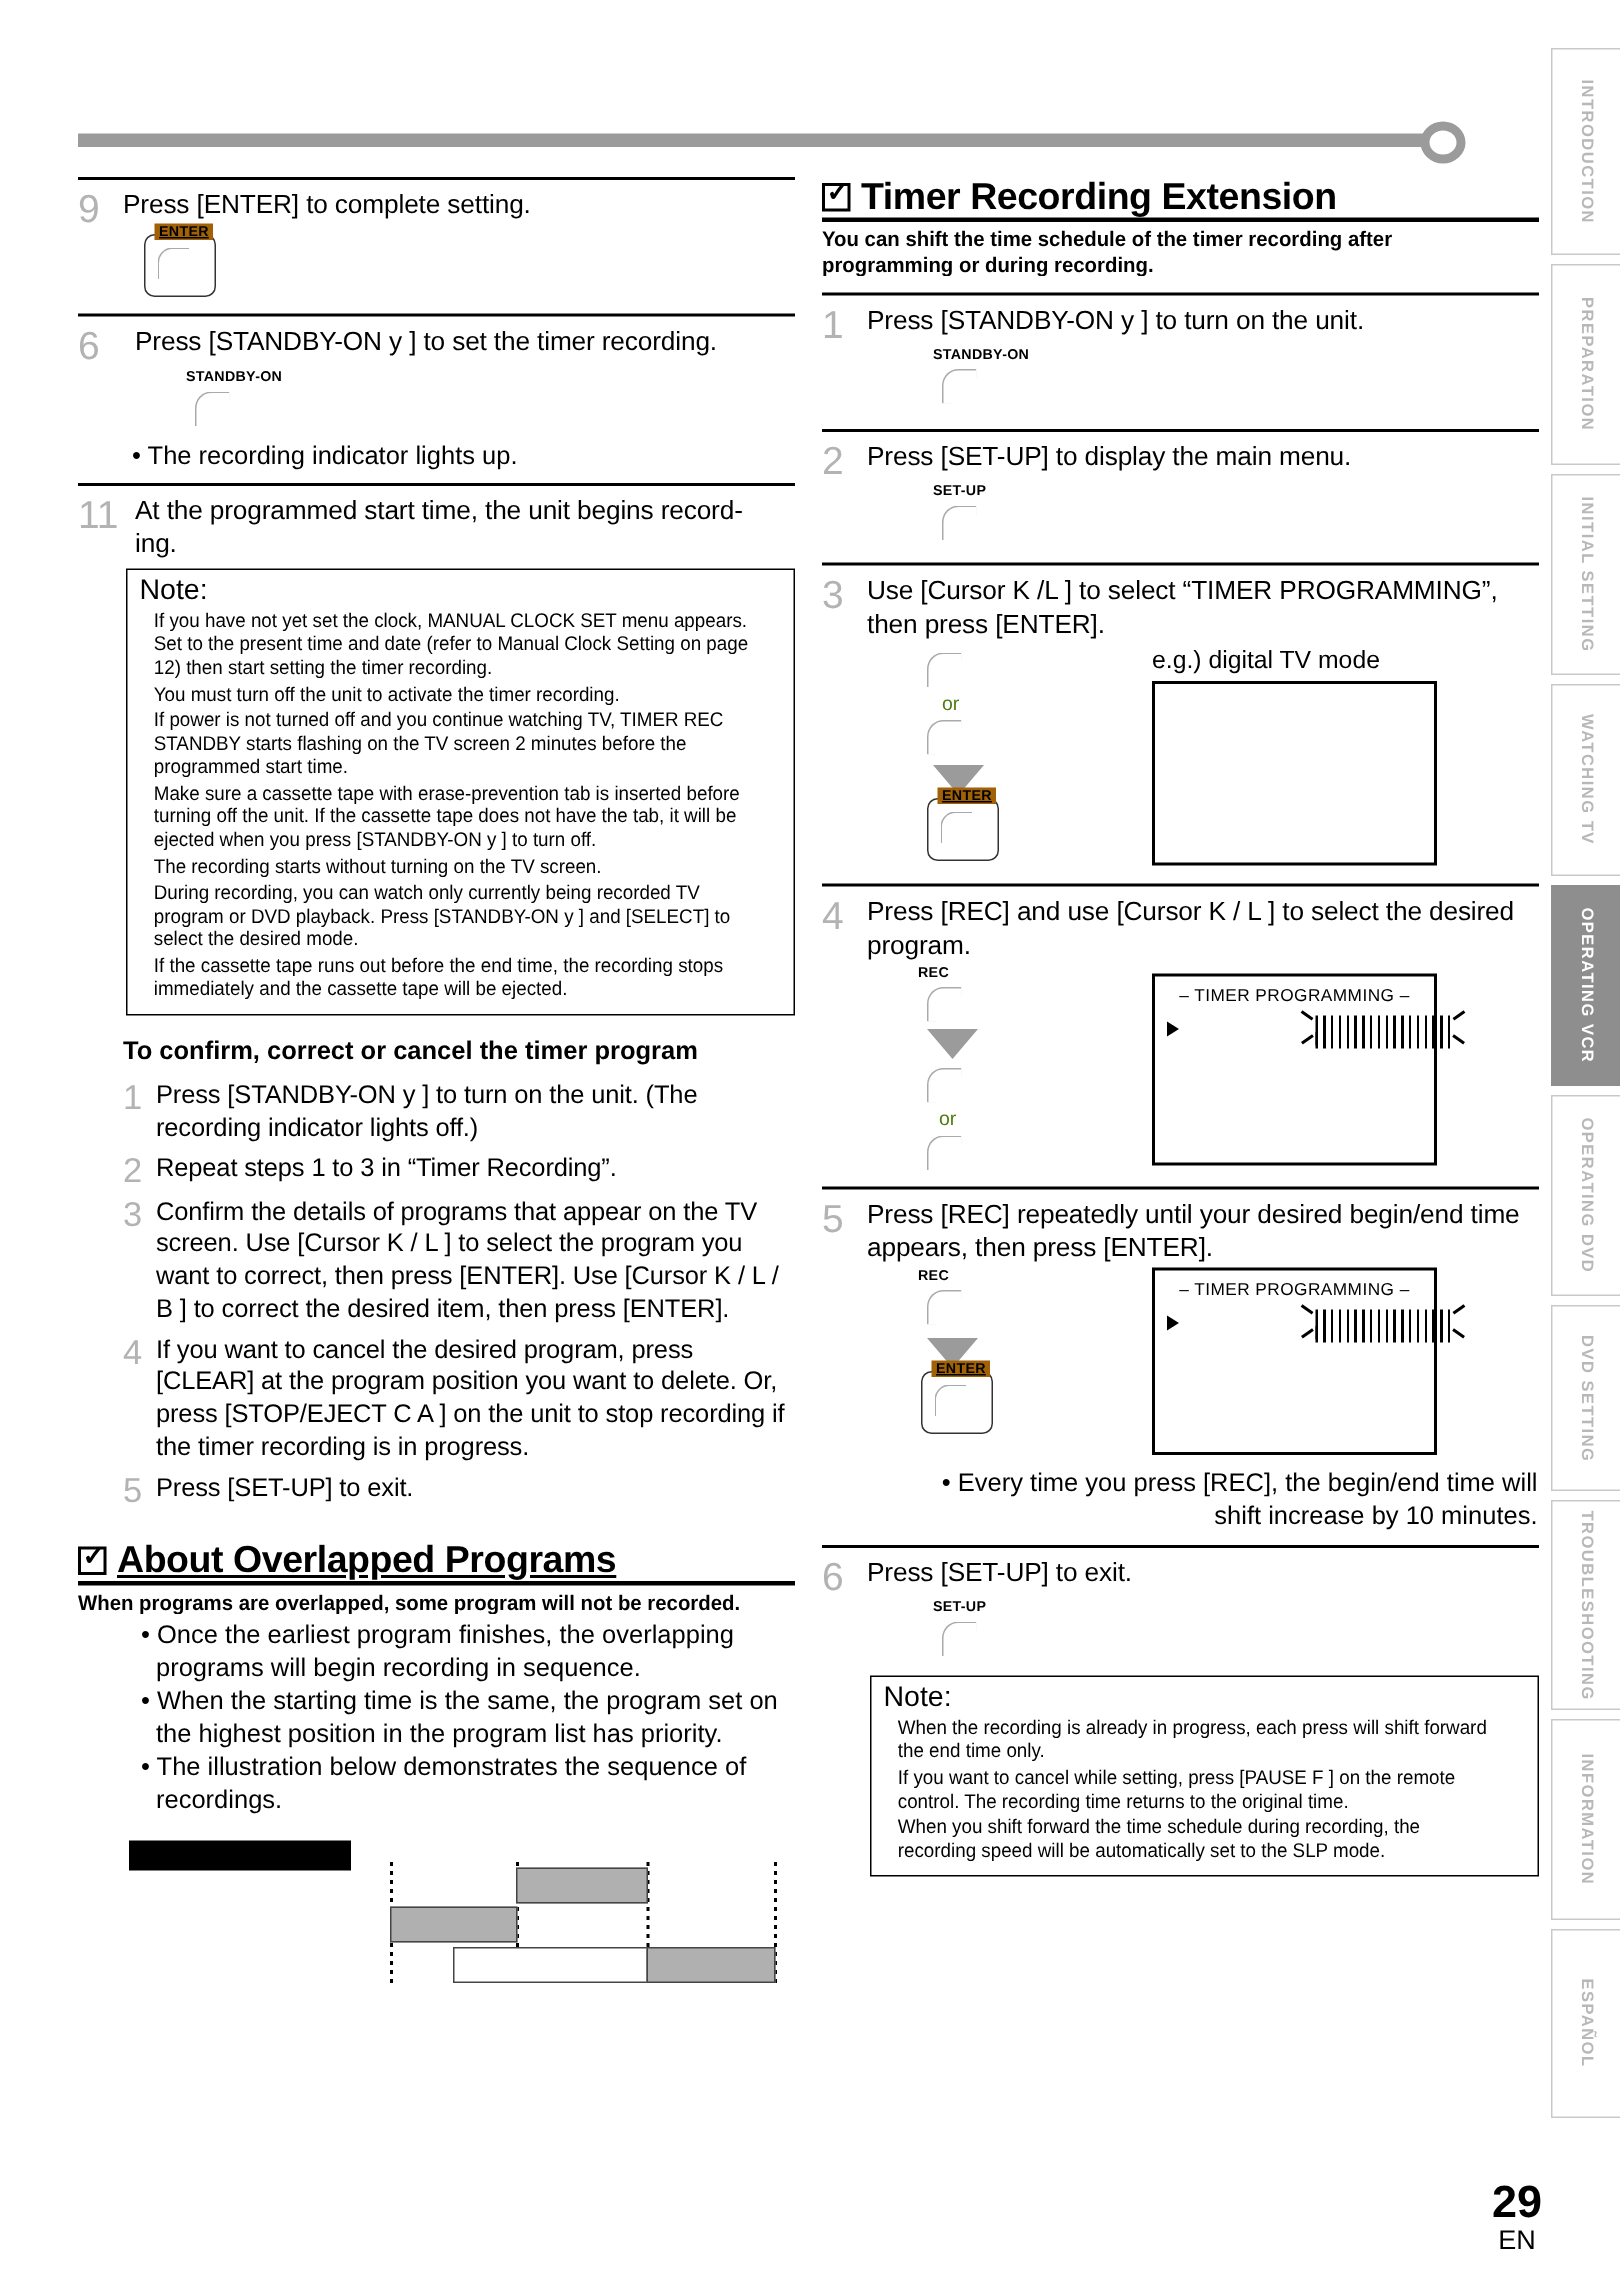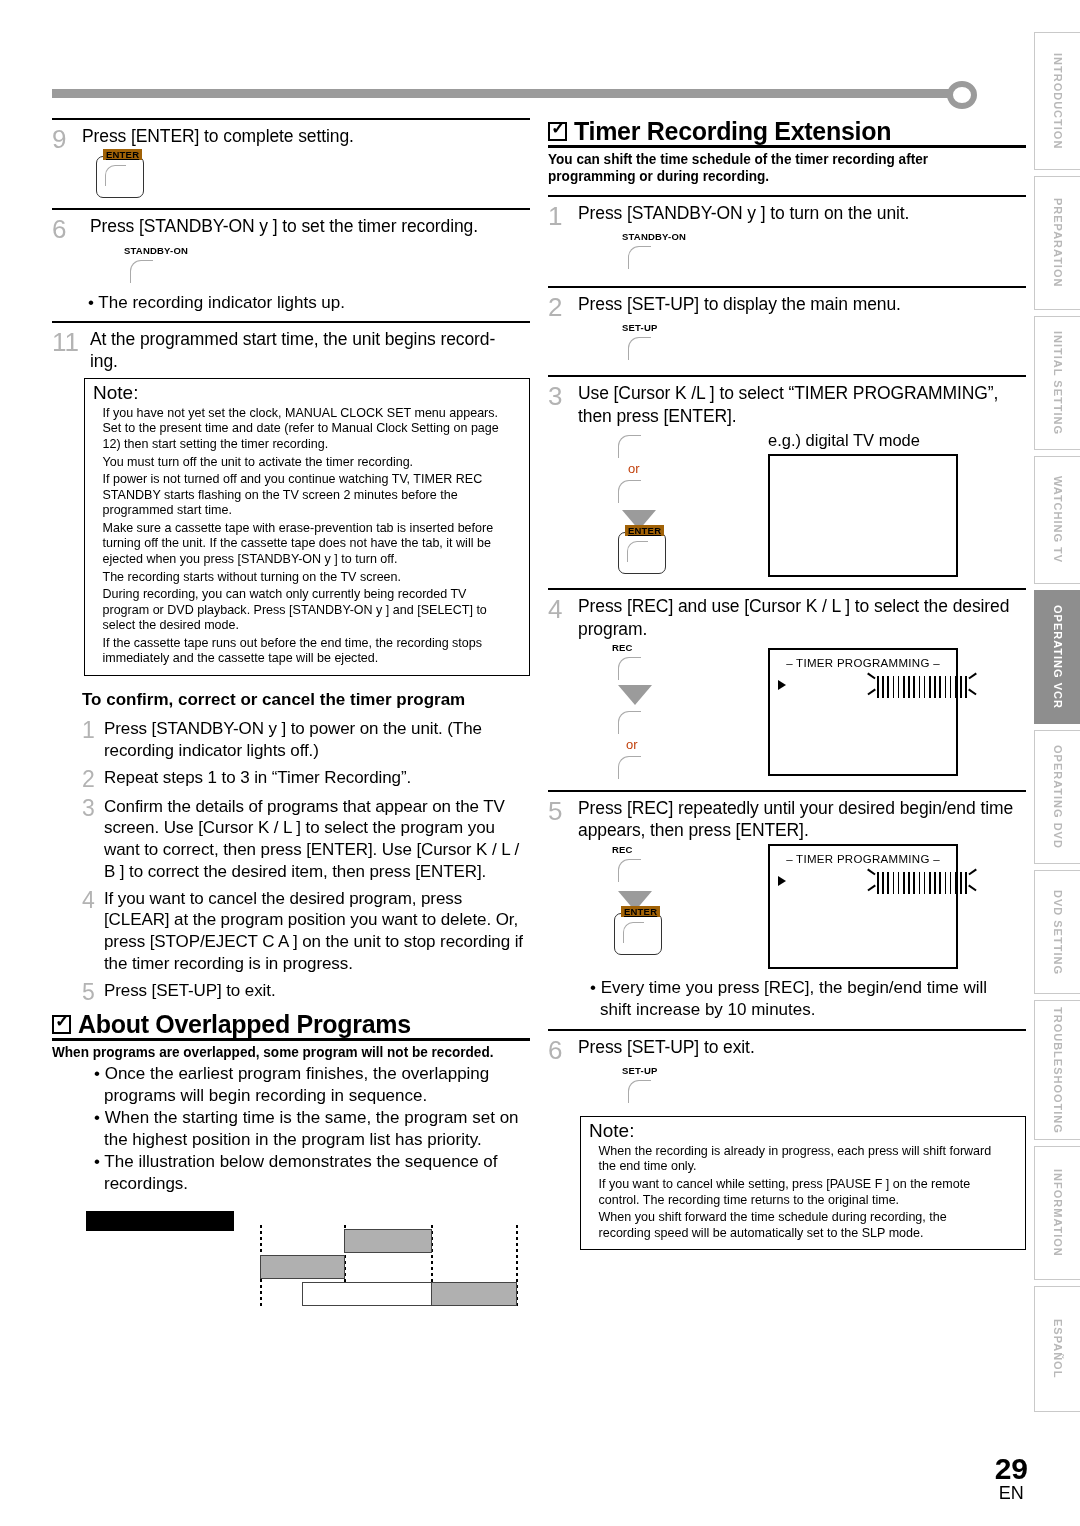--- a/index.html
+++ b/index.html
@@ -60,21 +60,21 @@
   .arcbtn { width:46px; height:30px; position:relative; }
   .arcbtn::before {
     content:""; position:absolute; left:6px; top:4px; width:22px; height:22px;
     border-left:1.5px solid #aaa; border-top:1.5px solid #aaa;
     border-radius:11px 0 0 0;
   }
   .downtri {
     width:0; height:0; border-left:17px solid transparent; border-right:17px solid transparent;
     border-top:20px solid #9b9b9b;
   }
-  .orword { font-size:13px; color:#c2410c; }
+  .orword { font-size:13px; color:#4d7c0f; }
 
   
   .notebox { border:1.5px solid #000; padding:4px 8px 7px 8px; }
   .notebox .note-title { font-size:19px; line-height:1.1; margin-bottom:1px; }
   .notebox ul { margin:0; padding:0; list-style:none; }
   .notebox li {
     font-family:"Liberation Sans", sans-serif;
     font-size:13.2px; line-height:1.18; margin:0 0 2px 0;
     padding-left:10px; text-indent:-0px;
     transform:scaleX(0.95); transform-origin:left center;
@@ -190,41 +190,41 @@
       <li>During recording, you can watch only currently being recorded TV program or DVD playback. Press [STANDBY-ON y ] and [SELECT] to select the desired mode.</li>
       <li>If the cassette tape runs out before the end time, the recording stops immediately and the cassette tape will be ejected.</li>
     </ul>
   </div>
 
   <div class="cond" style="margin:14px 0 8px 30px;">To confirm, correct or cancel the timer program</div>
 
   <div style="margin-left:30px;">
     <div class="step-row" style="margin-bottom:5px;">
       <div class="num" style="font-size:23px;min-width:18px;">1</div>
-      <div class="stxt" style="font-size:17px;max-width:430px;">Press [STANDBY-ON y ] to power on the unit. (The recording indicator lights off.)</div>
+      <div class="stxt" style="font-size:17px;max-width:430px;">Press [STANDBY-ON y ] to turn on the unit. (The recording indicator lights off.)</div>
     </div>
     <div class="step-row" style="margin-bottom:5px;">
       <div class="num" style="font-size:23px;min-width:18px;">2</div>
       <div class="stxt" style="font-size:17px;max-width:430px;">Repeat steps 1 to 3 in “Timer Recording”.</div>
     </div>
     <div class="step-row" style="margin-bottom:5px;">
       <div class="num" style="font-size:23px;min-width:18px;">3</div>
       <div class="stxt" style="font-size:17px;max-width:432px;">Confirm the details of programs that appear on the TV screen. Use [Cursor K / L ] to select the program you want to correct, then press [ENTER]. Use [Cursor K / L  / B ] to correct the desired item, then press [ENTER].</div>
     </div>
     <div class="step-row" style="margin-bottom:5px;">
       <div class="num" style="font-size:23px;min-width:18px;">4</div>
       <div class="stxt" style="font-size:17px;max-width:432px;">If you want to cancel the desired program, press [CLEAR] at the program position you want to delete. Or, press [STOP/EJECT C A ] on the unit to stop recording if the timer recording is in progress.</div>
     </div>
     <div class="step-row">
       <div class="num" style="font-size:23px;min-width:18px;">5</div>
       <div class="stxt" style="font-size:17px;">Press [SET-UP] to exit.</div>
     </div>
   </div>
 
-  <div class="sect-head" style="margin-top:7px;">
+  <div class="sect-head" style="margin-top:22px;text-decoration:underline;">
     <div class="chk"></div>
     <div class="sect-title">About Overlapped Programs</div>
   </div>
   <div class="sect-sub">When programs are overlapped, some program will not be recorded.</div>
   <div style="margin-left:36px;margin-top:2px;">
     <div class="bullet">• Once the earliest program finishes, the overlapping programs will begin recording in sequence.</div>
     <div class="bullet">• When the starting time is the same, the program set on the highest position in the program list has priority.</div>
     <div class="bullet">• The illustration below demonstrates the sequence of recordings.</div>
   </div>
 
@@ -358,21 +358,21 @@
             <div class="ticks"></div>
             <div class="ticks2"></div>
             <div class="ray" style="left:0px;  top:3px;  transform:rotate(35deg);"></div>
             <div class="ray" style="left:0px;  top:19px; transform:rotate(-35deg);"></div>
             <div class="ray" style="left:101px;top:3px;  transform:rotate(-35deg);"></div>
             <div class="ray" style="left:101px;top:19px; transform:rotate(35deg);"></div>
           </div>
         </div>
       </div>
     </div>
-    <div class="bullet" style="margin:8px 0 8px 36px;max-width:430px;">• Every time you press [REC], the begin/end time will shift increase by 10 minutes.</div>
+    <div class="bullet" style="margin:8px 0 8px 47px;max-width:430px;text-align:right;">• Every time you press [REC], the begin/end time will shift increase by 10 minutes.</div>
   </div>
 
   <div class="rule"></div>
   <div class="step">
     <div class="step-row">
       <div class="num">6</div>
       <div class="stxt">Press [SET-UP] to exit.</div>
     </div>
     <div style="margin:2px 0 6px 74px;">
       <div class="keylabel">SET-UP</div>

